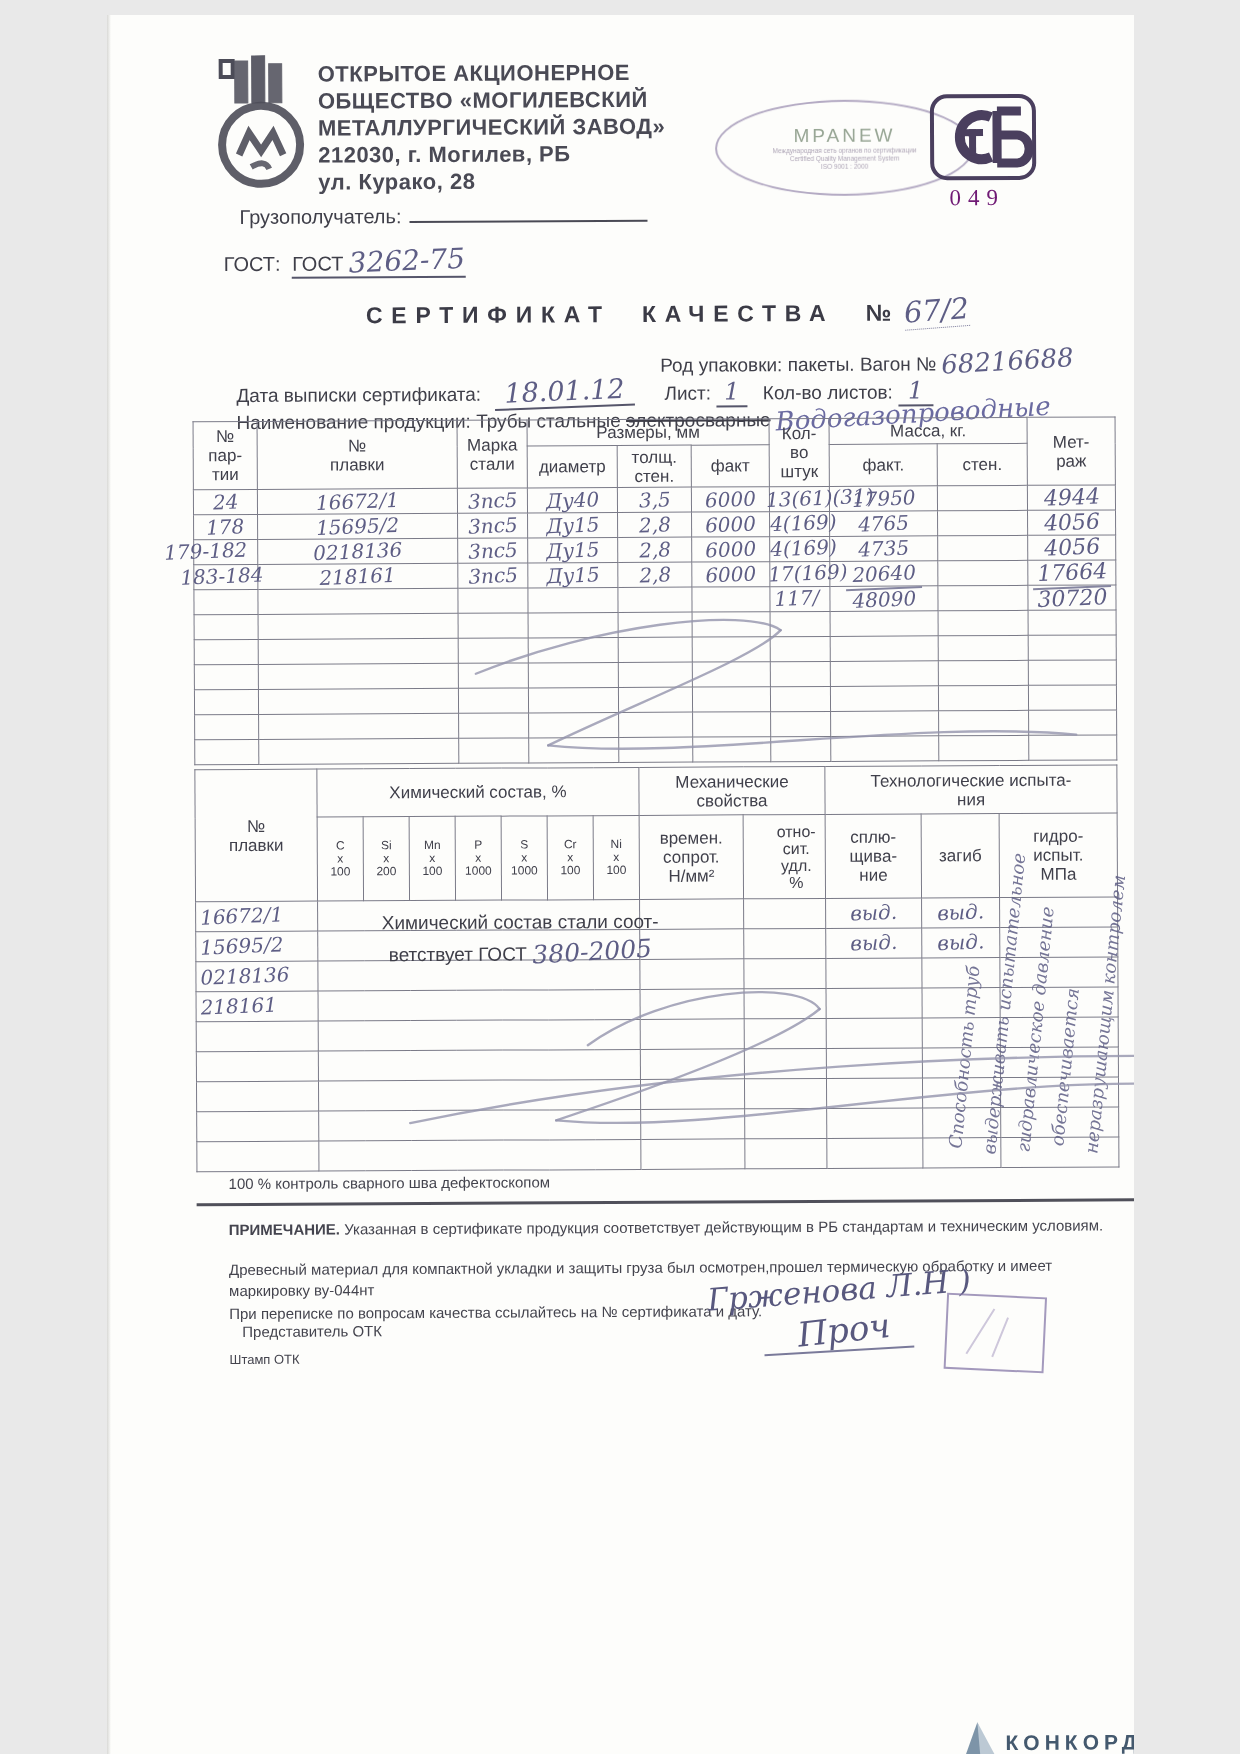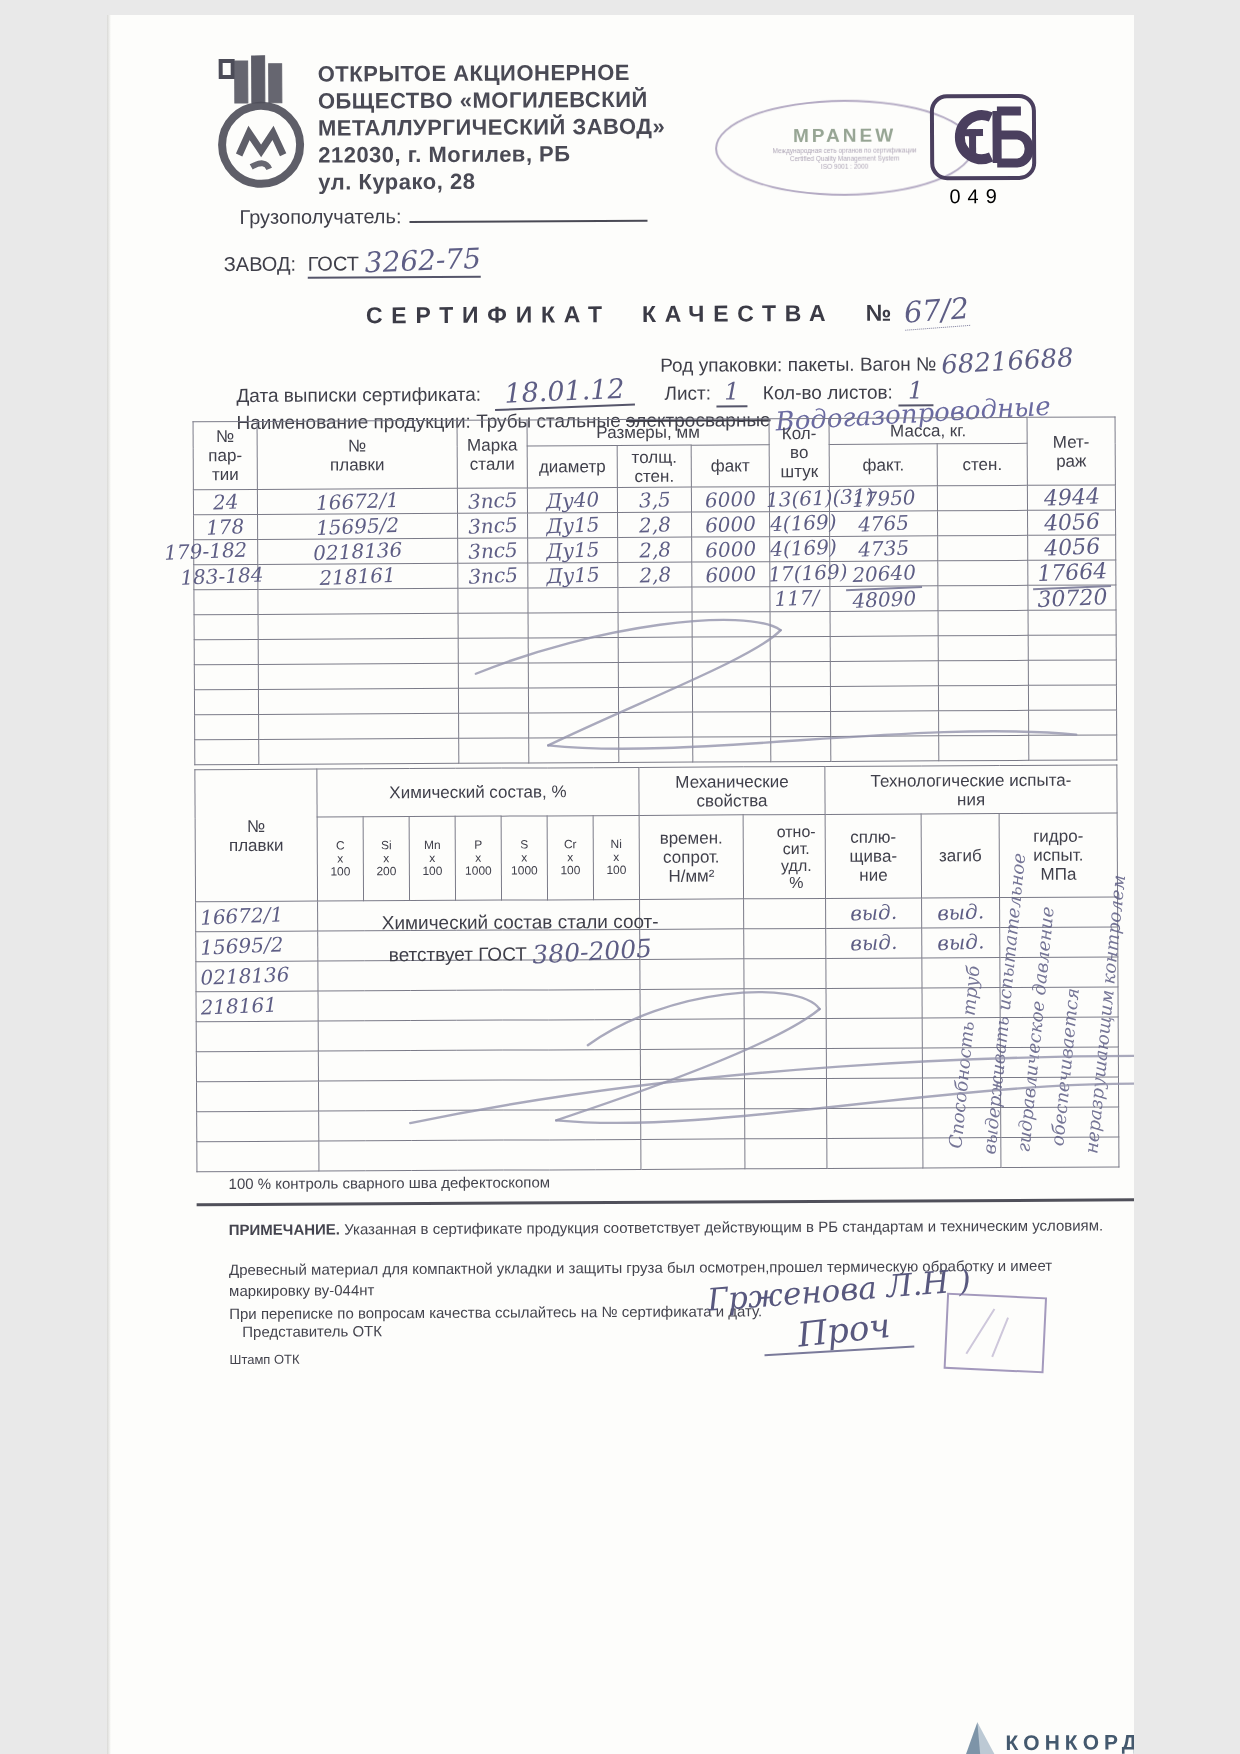--- a/index.html
+++ b/index.html
@@ -8,23 +8,23 @@
   .tilt{position:absolute;inset:0;transform:rotate(-0.3deg);}
   .abs{position:absolute;}
   .printed{font-family:"Liberation Sans",sans-serif;color:#3f3f49;}
   .hw{font-family:"DejaVu Serif",serif;font-style:italic;color:#5e5e85;display:inline-block;}
   .edge-shadow{position:absolute;left:0;top:0;width:4px;height:100%;background:linear-gradient(90deg,#d9d9d6,rgba(255,255,255,0));}
 
   
   .company{font-weight:bold;font-size:22px;line-height:27px;color:#4a4a55;letter-spacing:0.5px;}
   .oval-stamp{border:2px solid #a195b5;border-radius:50%;opacity:.8;display:flex;flex-direction:column;
               align-items:center;justify-content:center;text-align:center;color:#8d82a3;filter:blur(.3px);}
-  .oval-stamp .big{font-size:19px;font-weight:bold;letter-spacing:3px;color:#7d8f7a;}
+  .oval-stamp .big{font-size:19px;font-weight:normal;letter-spacing:3px;color:#7d8f7a;}
   .oval-stamp .tiny{font-size:6.5px;line-height:8px;color:#9a8fa5;}
-  .stb-num{font-family:Liberation Sans, sans-serif;font-size:20px;letter-spacing:7px;color:#000000;}
+  .stb-num{font-family:Liberation Serif, serif;font-size:23px;letter-spacing:7px;color:#701a75;}
 
   .blank-line{display:inline-block;border-bottom:2px solid #4a4a55;height:17px;vertical-align:baseline;}
   .u2{border-bottom:2px solid #55556a;}
   .title{font-size:23px;font-weight:bold;letter-spacing:0.38em;word-spacing:0.7em;color:#3b3b46;}
   .strike{text-decoration:line-through;text-decoration-thickness:2px;}
 
   
   table{border-collapse:collapse;table-layout:fixed;width:100%;}
   th,td{border:1px solid #7b7b88;padding:0;vertical-align:middle;text-align:center;}
   th{font-weight:normal;font-size:17px;line-height:19px;color:#40404b;white-space:pre-line;}
@@ -88,21 +88,21 @@
         <path d="M 68 18 L 68 70 M 68 18 L 92 18 M 68 42 L 88 42 A 12 14 0 1 1 88 70 L 68 70" fill="none" stroke="#4a3f5e" stroke-width="9"></path>
       </svg>
     </div>
     <div class="abs stb-num" style="left:846px;top:172px;">049</div>
 
     <div class="abs printed" style="left:136px;top:188px;font-size:20px;">
       <span>Грузополучатель:</span><span class="blank-line" style="width:238px;margin-left:8px;"></span>
     </div>
 
     <div class="abs printed" style="left:120px;top:228px;font-size:20px;">
-      <span>ЗАВОД:</span>
+      <span>ГОСТ:</span>
       <span class="u2" style="margin-left:6px;padding-bottom:2px;">
         <span>ГОСТ</span>
         <span class="hw" style="font-size:28px;transform:rotate(-2deg);">3262-75</span>
       </span>
     </div>
 
     <div class="abs" style="left:262px;top:280px;white-space:nowrap;">
       <span class="title">СЕРТИФИКАТ КАЧЕСТВА №</span>
       <span class="hw" style="font-size:29px;transform:rotate(-4deg);border-bottom:1px dotted #7a7a9a;">67/2</span>
     </div>

